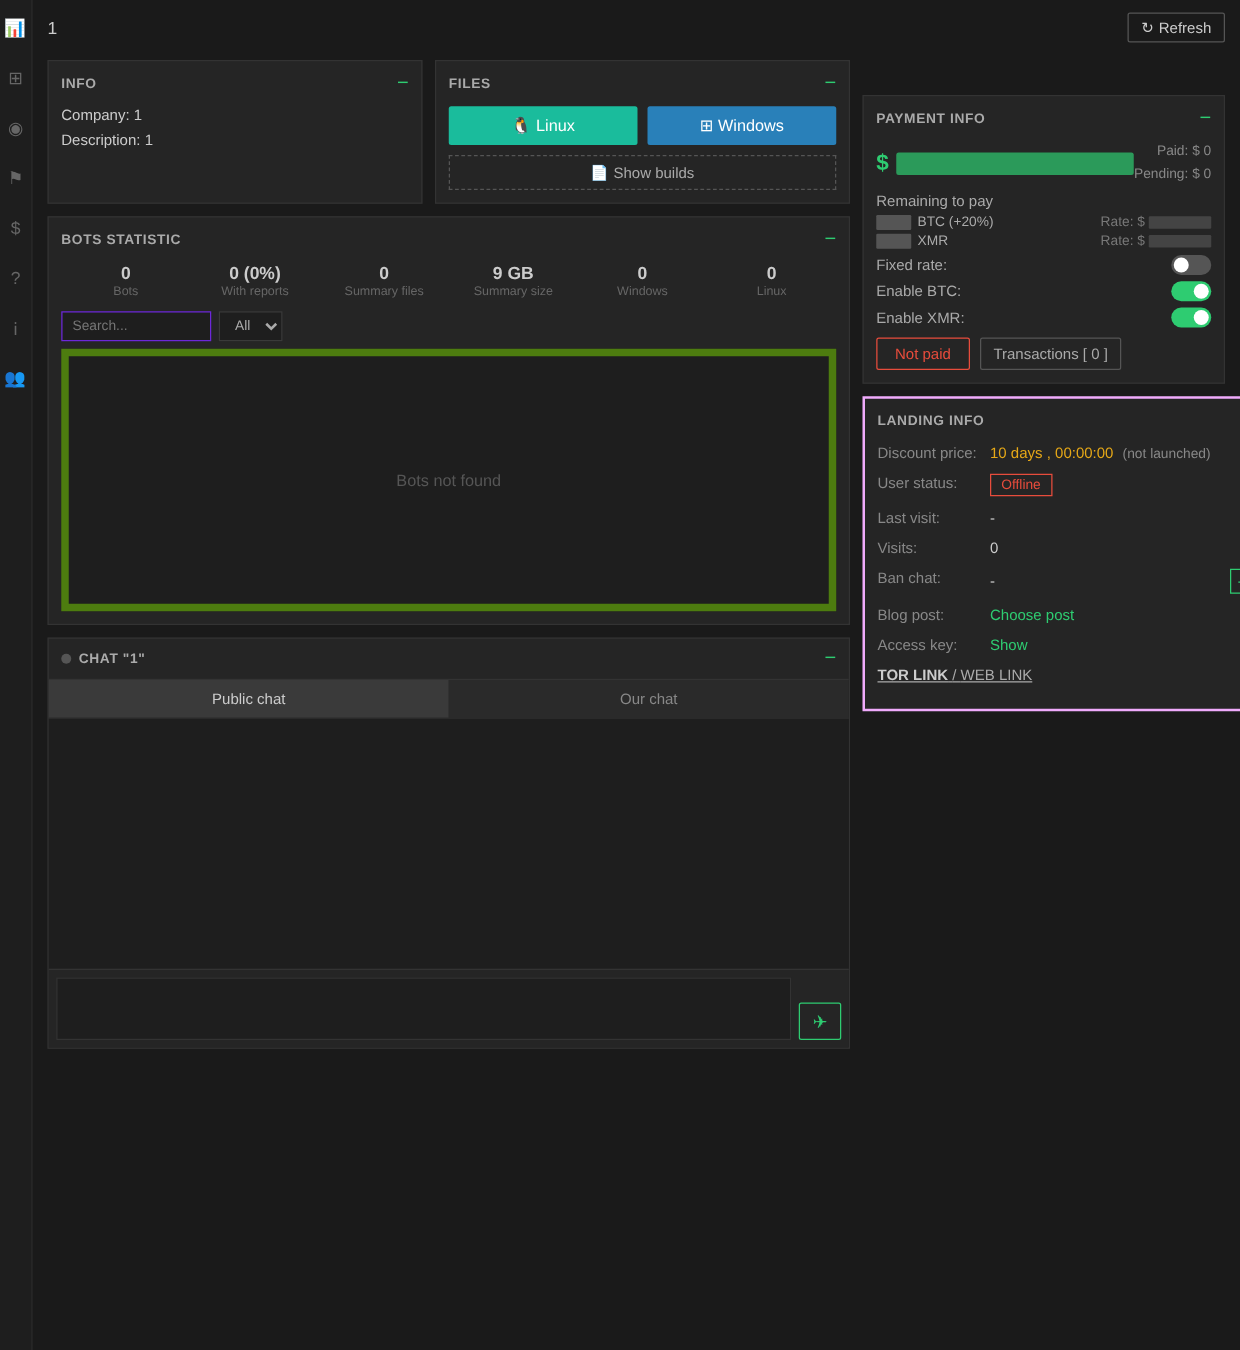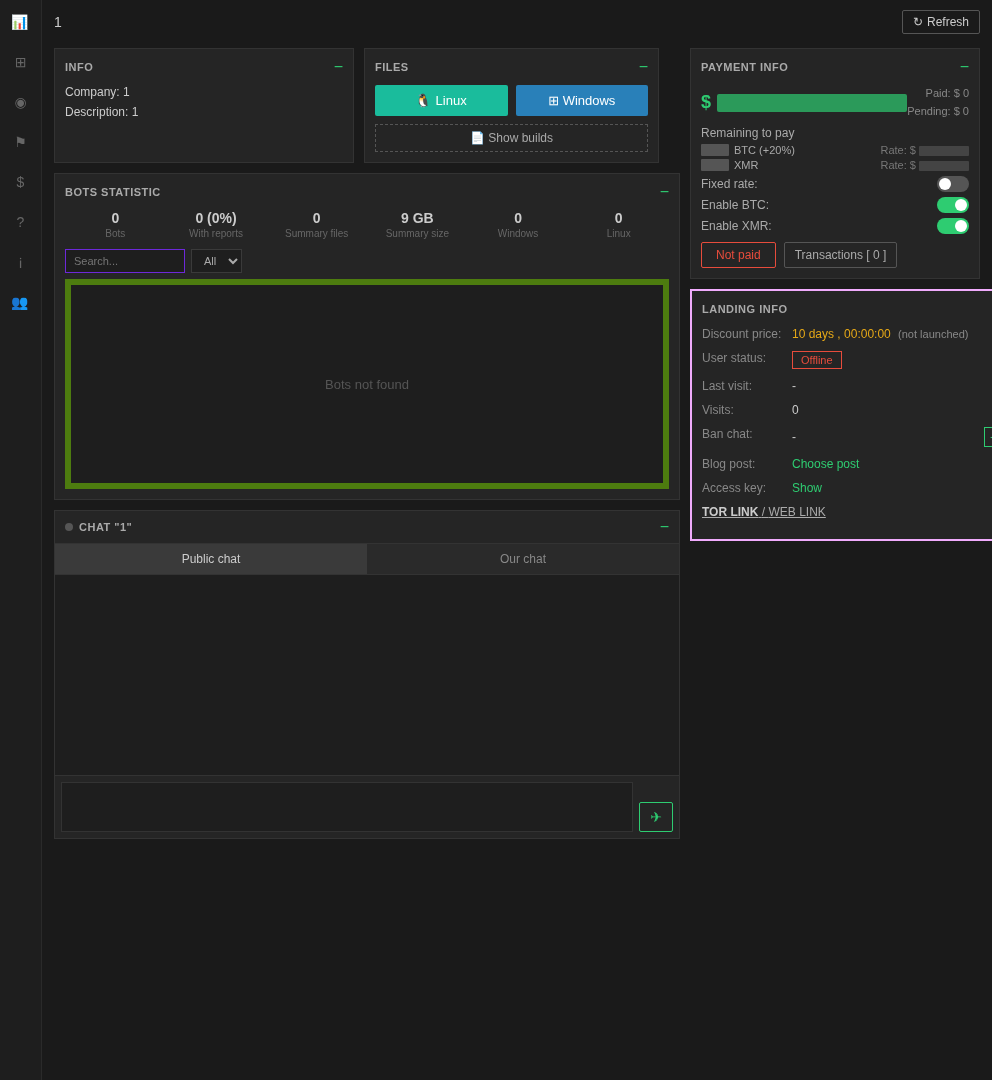--- a/index.html
+++ b/index.html
@@ -99,21 +99,21 @@
       cursor: pointer;
       line-height: 1;
     }
 
     
     .info-panel { width: 300px; flex: none; }
     .info-row { margin-bottom: 6px; color: #888; font-size: 12px; }
     .info-row span { color: #ccc; }
 
     
-    .files-panel { width: 295px; flex: none; }
+    .files-panel { width: 332px; flex: none; }
     .files-buttons { display: flex; gap: 8px; margin-bottom: 8px; }
     .btn-linux {
       background: #1abc9c;
       border: none;
       color: #fff;
       padding: 8px 18px;
       cursor: pointer;
       font-size: 13px;
       flex: 1;
       border-radius: 2px;
@@ -468,20 +468,21 @@
       display: flex;
       flex-direction: column;
       gap: 10px;
     }
     .right-col {
       width: 290px;
       flex-shrink: 0;
       display: flex;
       flex-direction: column;
       gap: 10px;
+      margin-top: 28px;
     }
   </style>
 </head>
 <body>
 
 <div class="layout">
 
   <div class="sidebar">
     <div class="sidebar-icon">📊</div>
     <div class="sidebar-icon">⊞</div>

